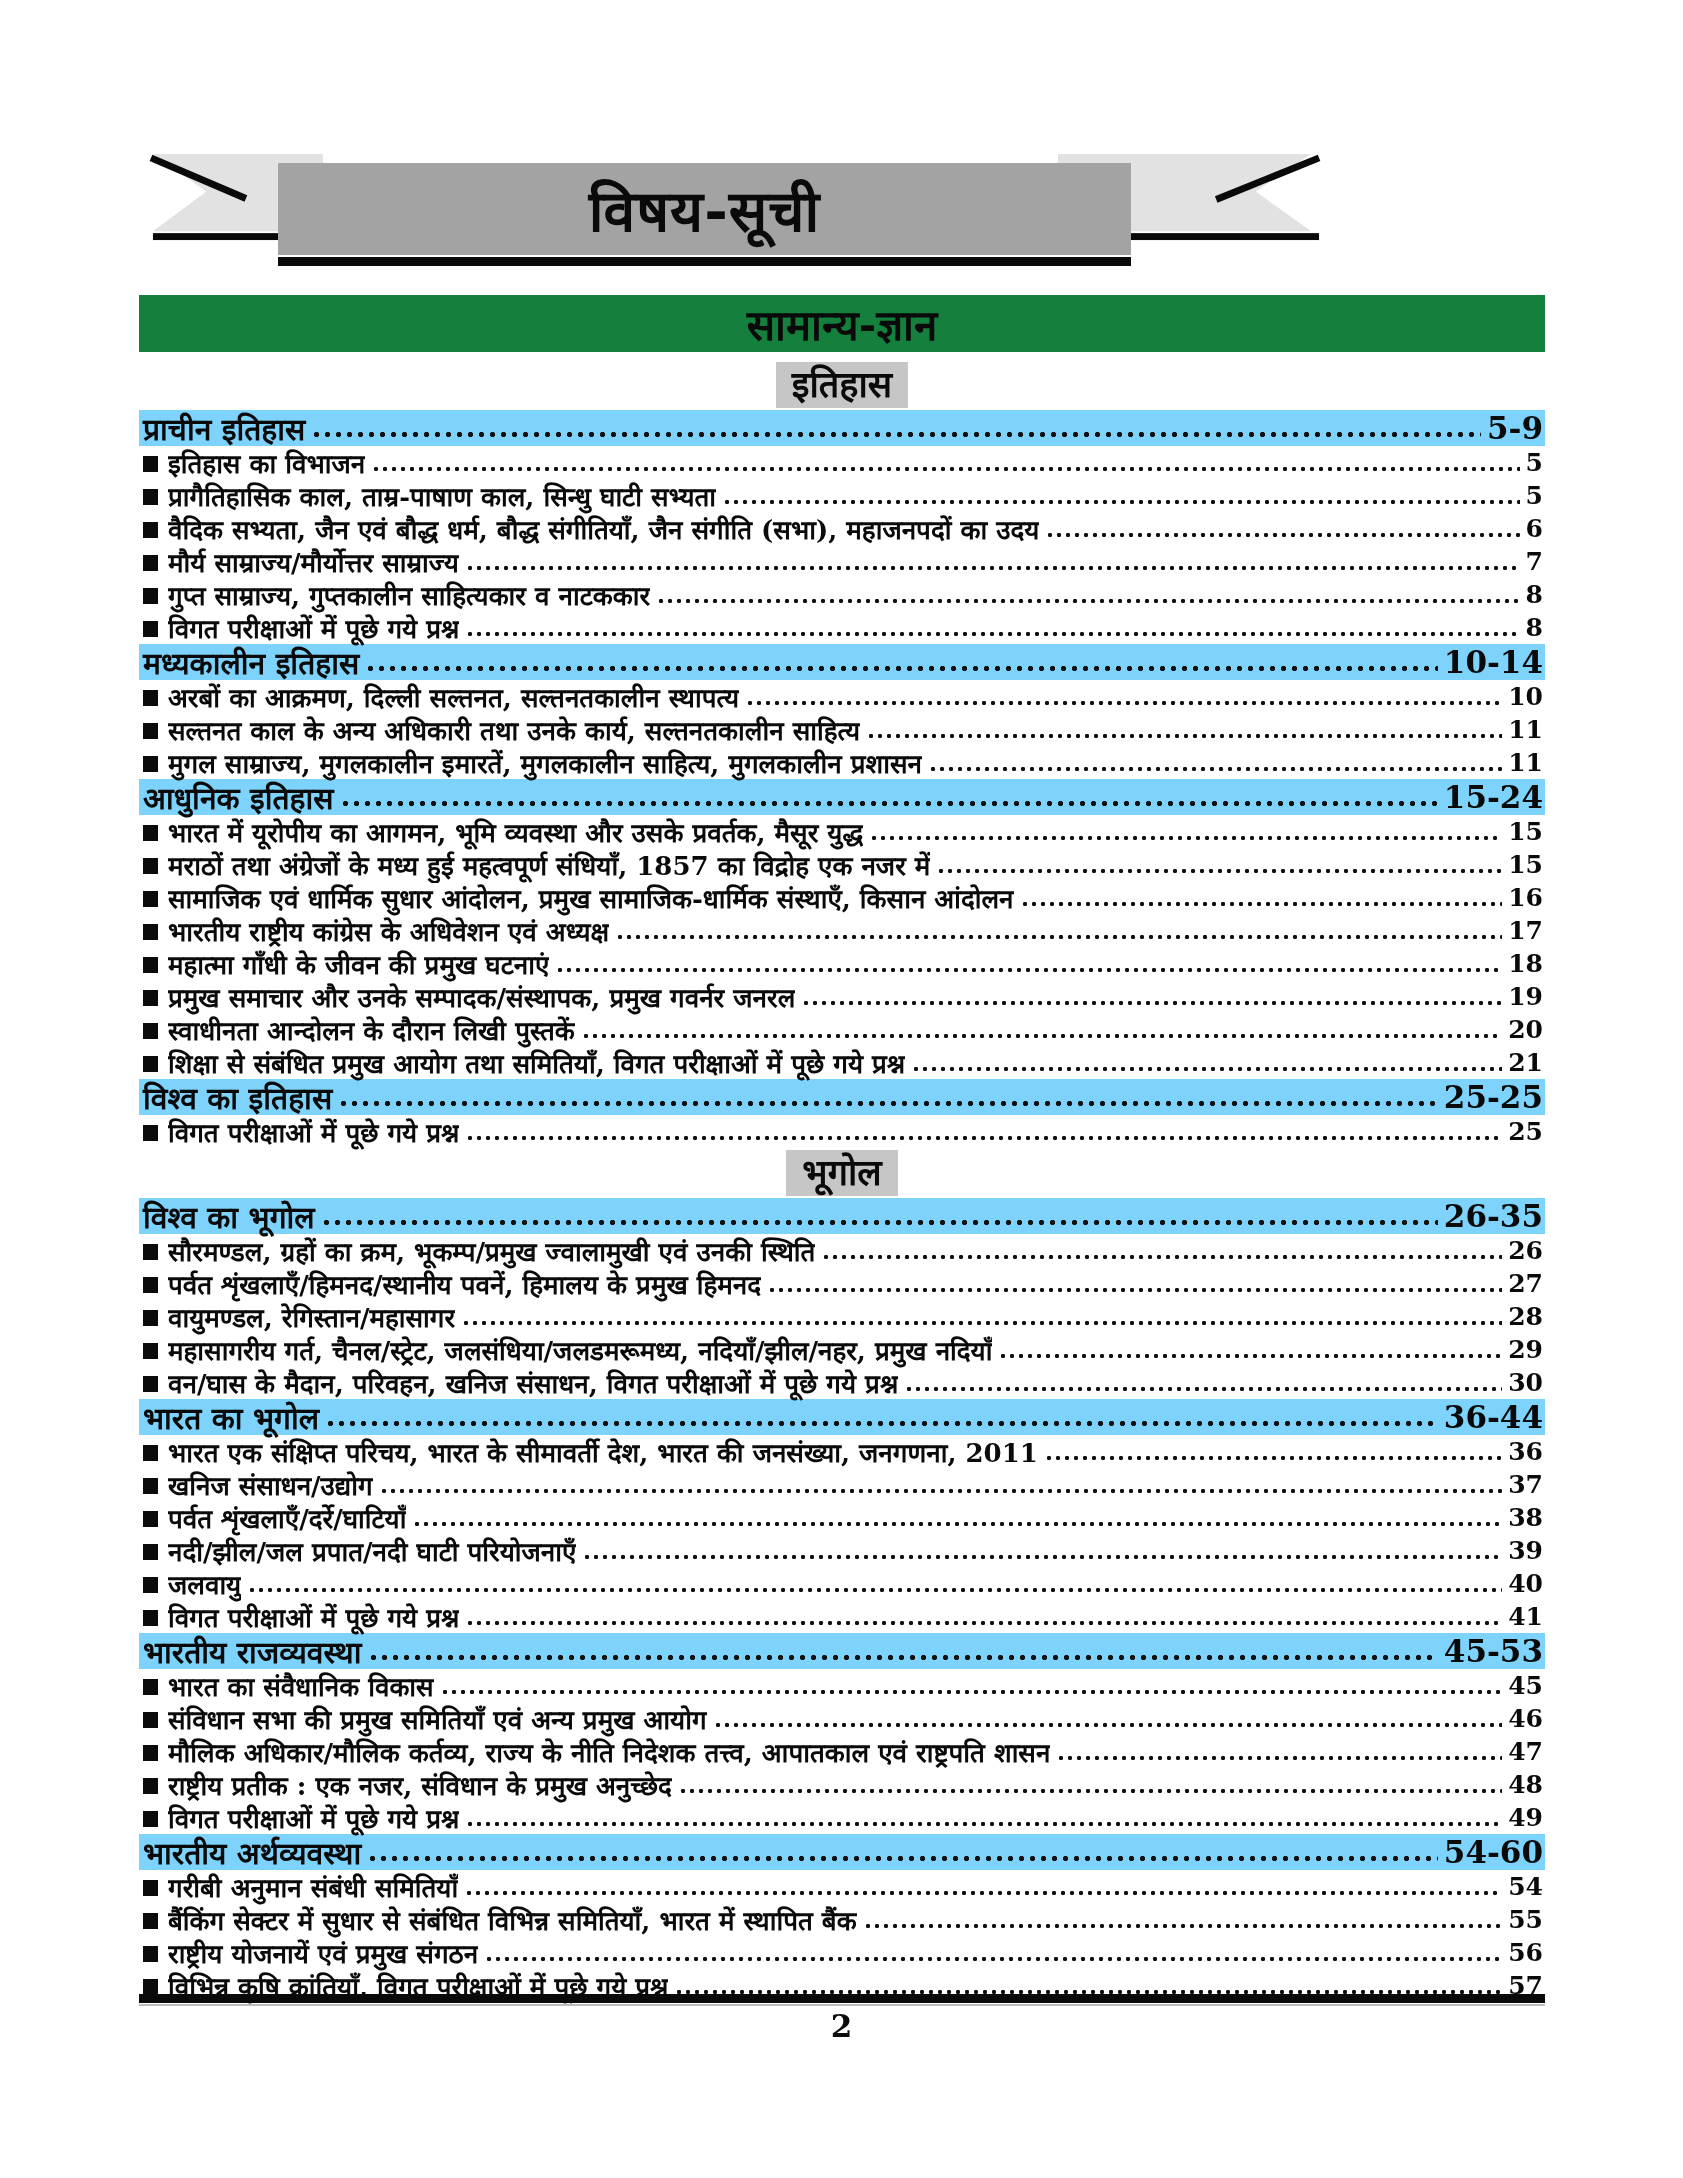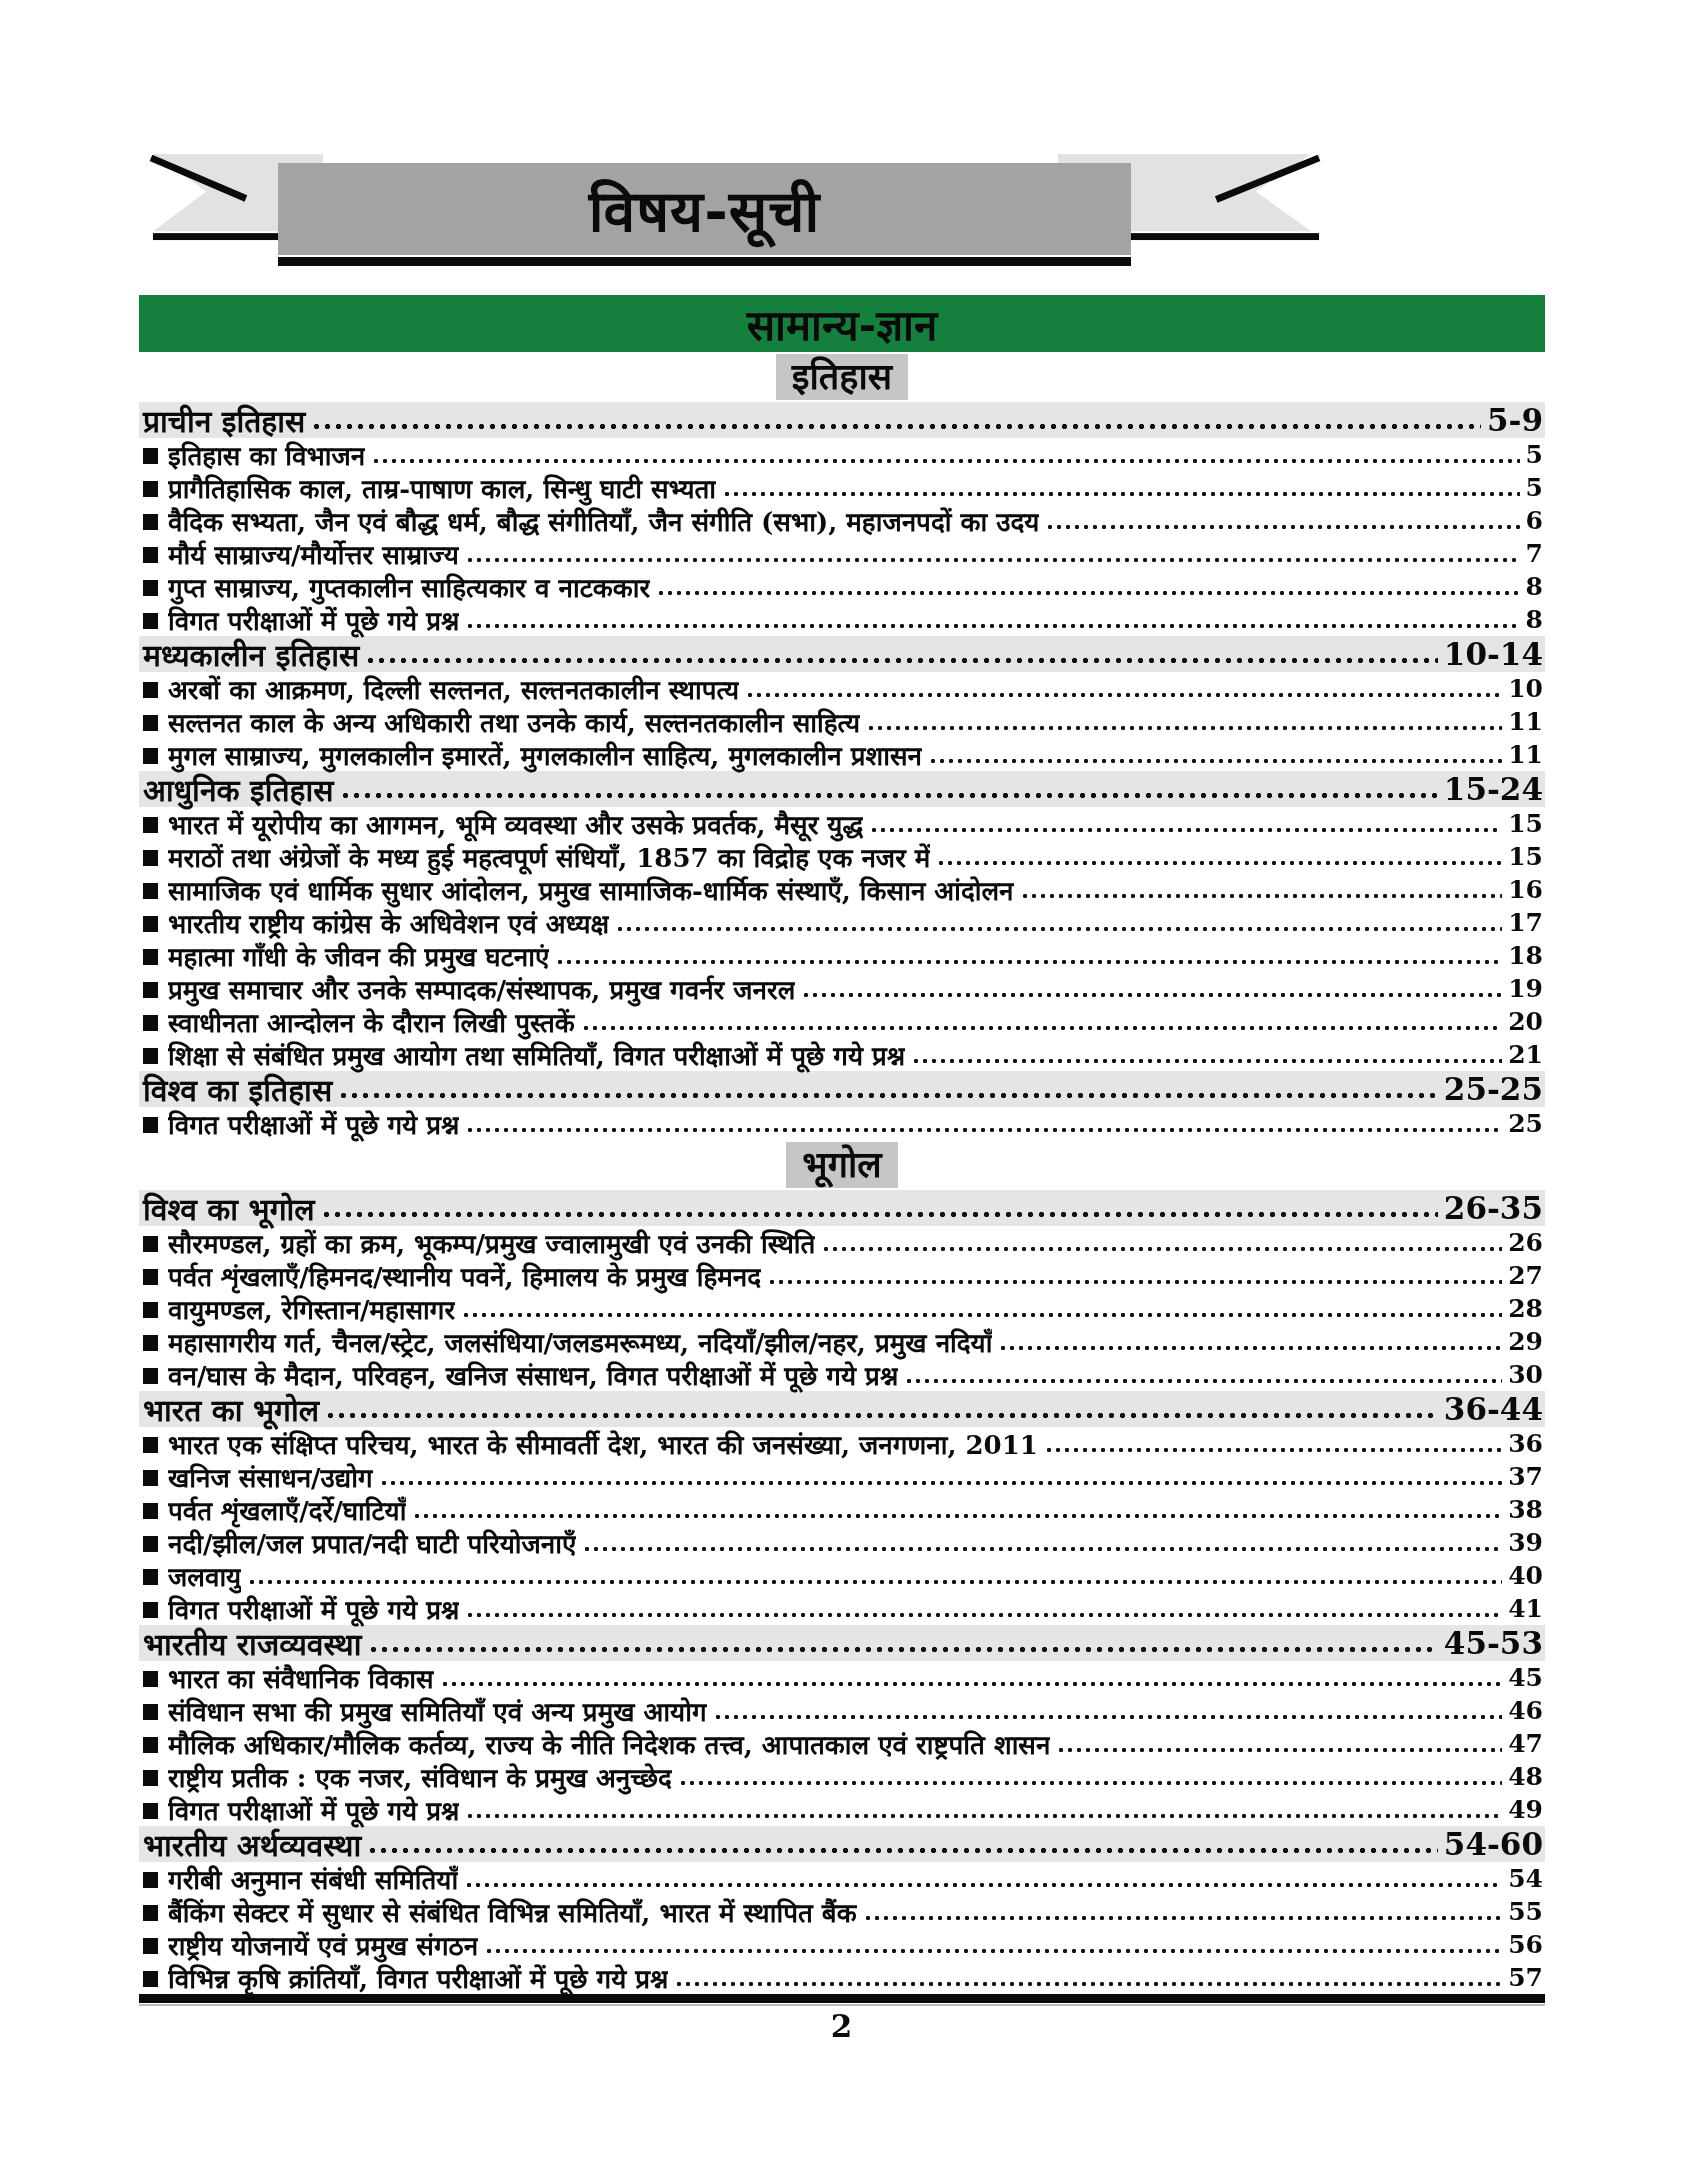--- a/index.html
+++ b/index.html
@@ -31,31 +31,31 @@
     position:absolute; left:129px; top:120px; width:853px; height:9px;
     background:#0a0a0a; z-index:2;
   }
 
   
   .part-band {
     position:absolute; left:139px; top:295px; width:1406px; height:57px;
     background:#15803d; display:flex; align-items:center; justify-content:center;
     font-size:42px; font-weight:bold;
   }
-  .toc { position:absolute; left:139px; top:352px; width:1406px; }
+  .toc { position:absolute; left:139px; top:360px; width:1406px; }
   .subject-wrap { text-align:center; margin:2px 0 2px 0; }
   .subject-box {
     display:inline-block; background:#c6c6c6; padding:1px 16px 3px 16px;
     font-size:36px; font-weight:bold; line-height:42px;
   }
 
   
   .row { display:flex; align-items:center; width:100%; }
   .group-row {
-    height:36px; background:#e5e5e5; font-weight:bold;
+    height:36px; background:#7dd3fc; font-weight:bold;
   }
   .g-title { font-size:30px; padding-left:4px; white-space:nowrap; }
   .g-pages { font-size:31px; padding-right:2px; white-space:nowrap; }
   .item-row { height:33px; }
   .bullet {
     flex:0 0 auto; width:15px; height:16px; background:#0b0b0b; margin:2px 10px 0 4px;
   }
   .i-text { font-size:26px; font-weight:bold; white-space:nowrap; overflow:hidden; }
   .i-page { font-size:25px; font-weight:bold; padding-right:2px; white-space:nowrap; }
   .leader {

